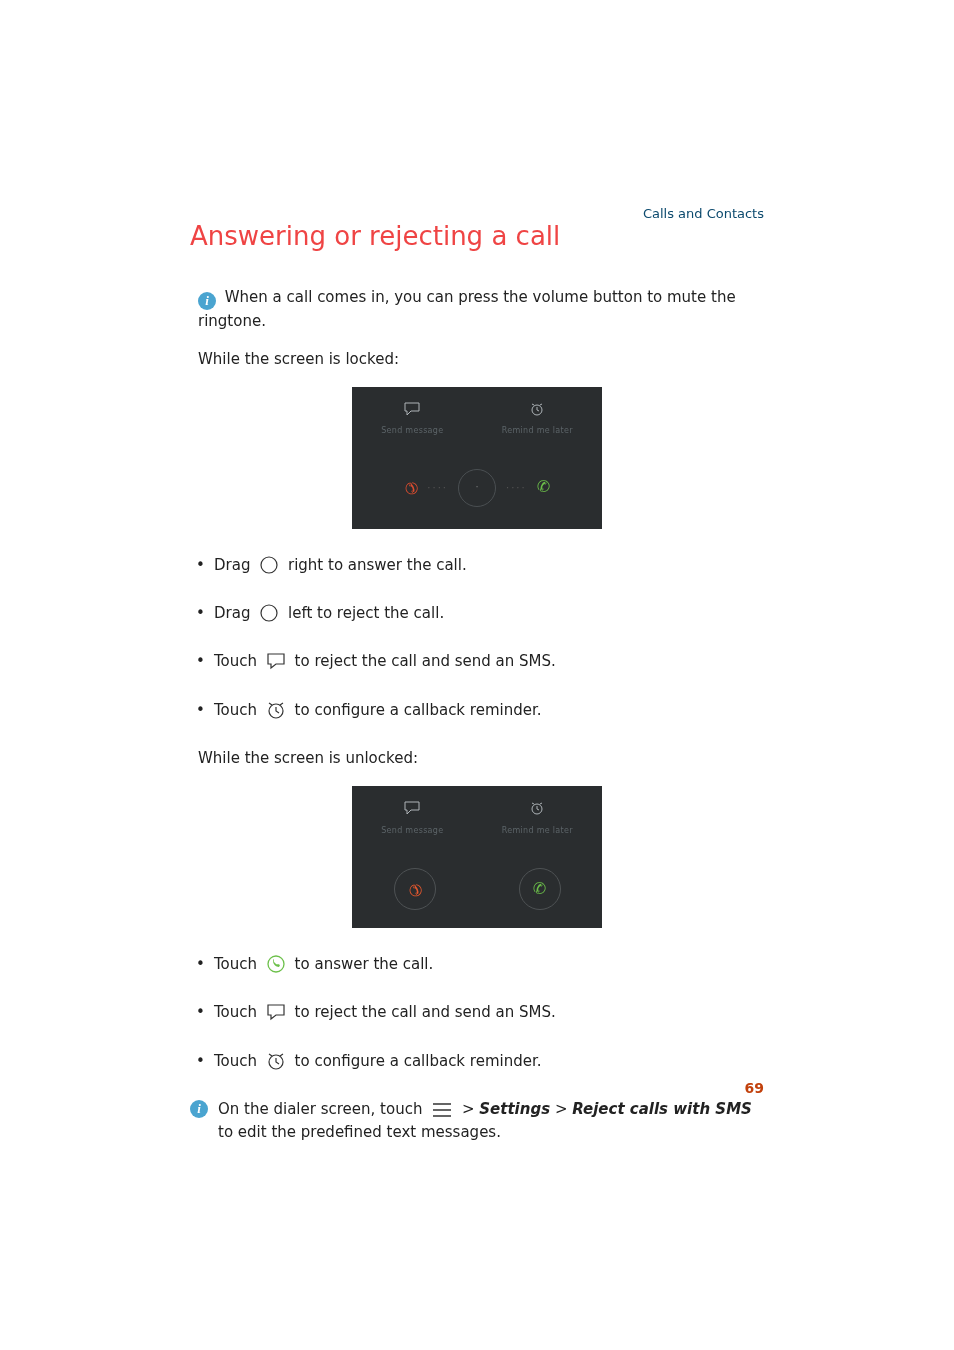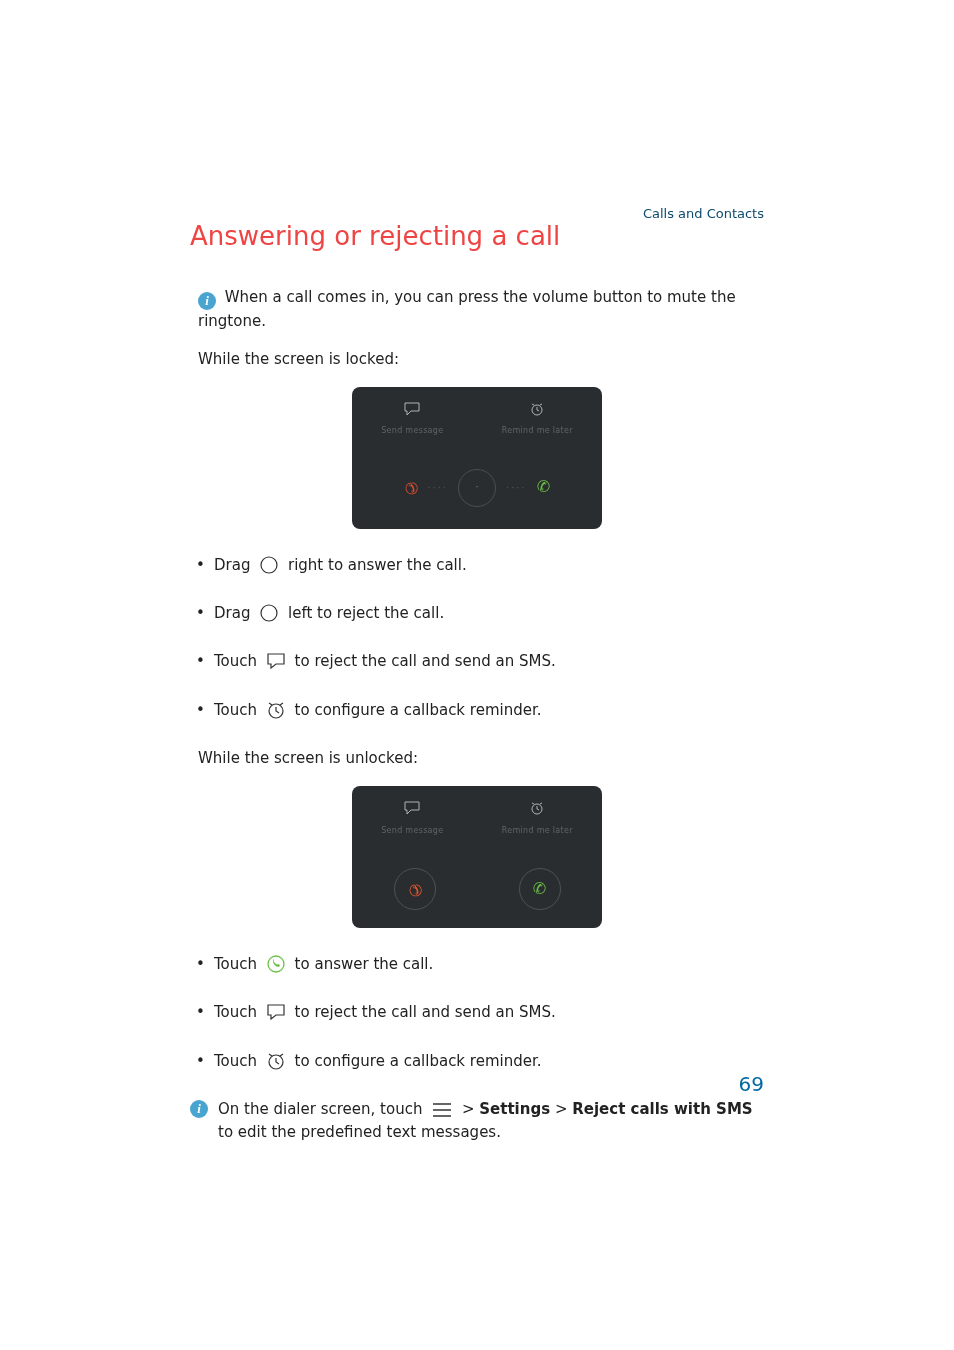--- a/index.html
+++ b/index.html
@@ -45,21 +45,21 @@
     line-height: 18px;
     font-size: 13px;
     vertical-align: -3px;
     margin-right: 4px;
   }
   .para { margin: 0 0 14px 8px; }
   .screenshot {
     display: block;
     margin: 16px auto 24px auto;
     background: #2a2d2f;
-    border-radius: 8px;
+    border-radius: 0;
   }
   .ss1 { width: 250px; height: 142px; position: relative; }
   .ss2 { width: 250px; height: 142px; position: relative; }
   .ss-top { position:absolute; top:14px; left:0; right:0; display:flex; justify-content:space-around; }
   .ss-top .col { text-align:center; }
   .ss-top .glyph { color:#aeb4b8; font-size:14px; }
   .ss-top .lbl { color:#5c6468; font-size:8px; margin-top:3px; letter-spacing:0.3px; }
   .ss1-bottom { position:absolute; left:0; right:0; bottom:22px; display:flex; align-items:center; justify-content:center; gap:10px; }
   .hang-mini { font-size:16px; color:#d94c2f; transform: rotate(135deg); display:inline-block; }
   .ans-mini  { font-size:16px; color:#6cc04a; display:inline-block; }
@@ -74,25 +74,25 @@
   ul.bullets li { position: relative; padding-left: 18px; margin: 25px 0; }
   ul.bullets li::before { content: "\2022"; position:absolute; left:0; top:0; font-size:15px; }
 
   .tip-block {
     position: relative;
     padding-left: 28px;
     margin-top: 12px;
   }
   .tip-block .info-icon { position:absolute; left:0; top:2px; }
 
-  .pagenum { position:absolute; right:190px; bottom:250px; font-size:20px; color:#0369a1; }
+  .pagenum { position:absolute; right:190px; bottom:250px; font-size:14px; color:#c2410c;font-weight:bold; }
 
   
   svg.inst-icon { vertical-align:-5px; margin: 0 4px; }
-  .bold { font-weight: 700; }
+  .bold { font-weight: 700; font-style: italic; }
 </style>
 </head>
 <body>
 
 <div class="page">
 
   <div class="breadcrumb">Calls and Contacts</div>
 
   <h1>Answering or rejecting a call</h1>
 

